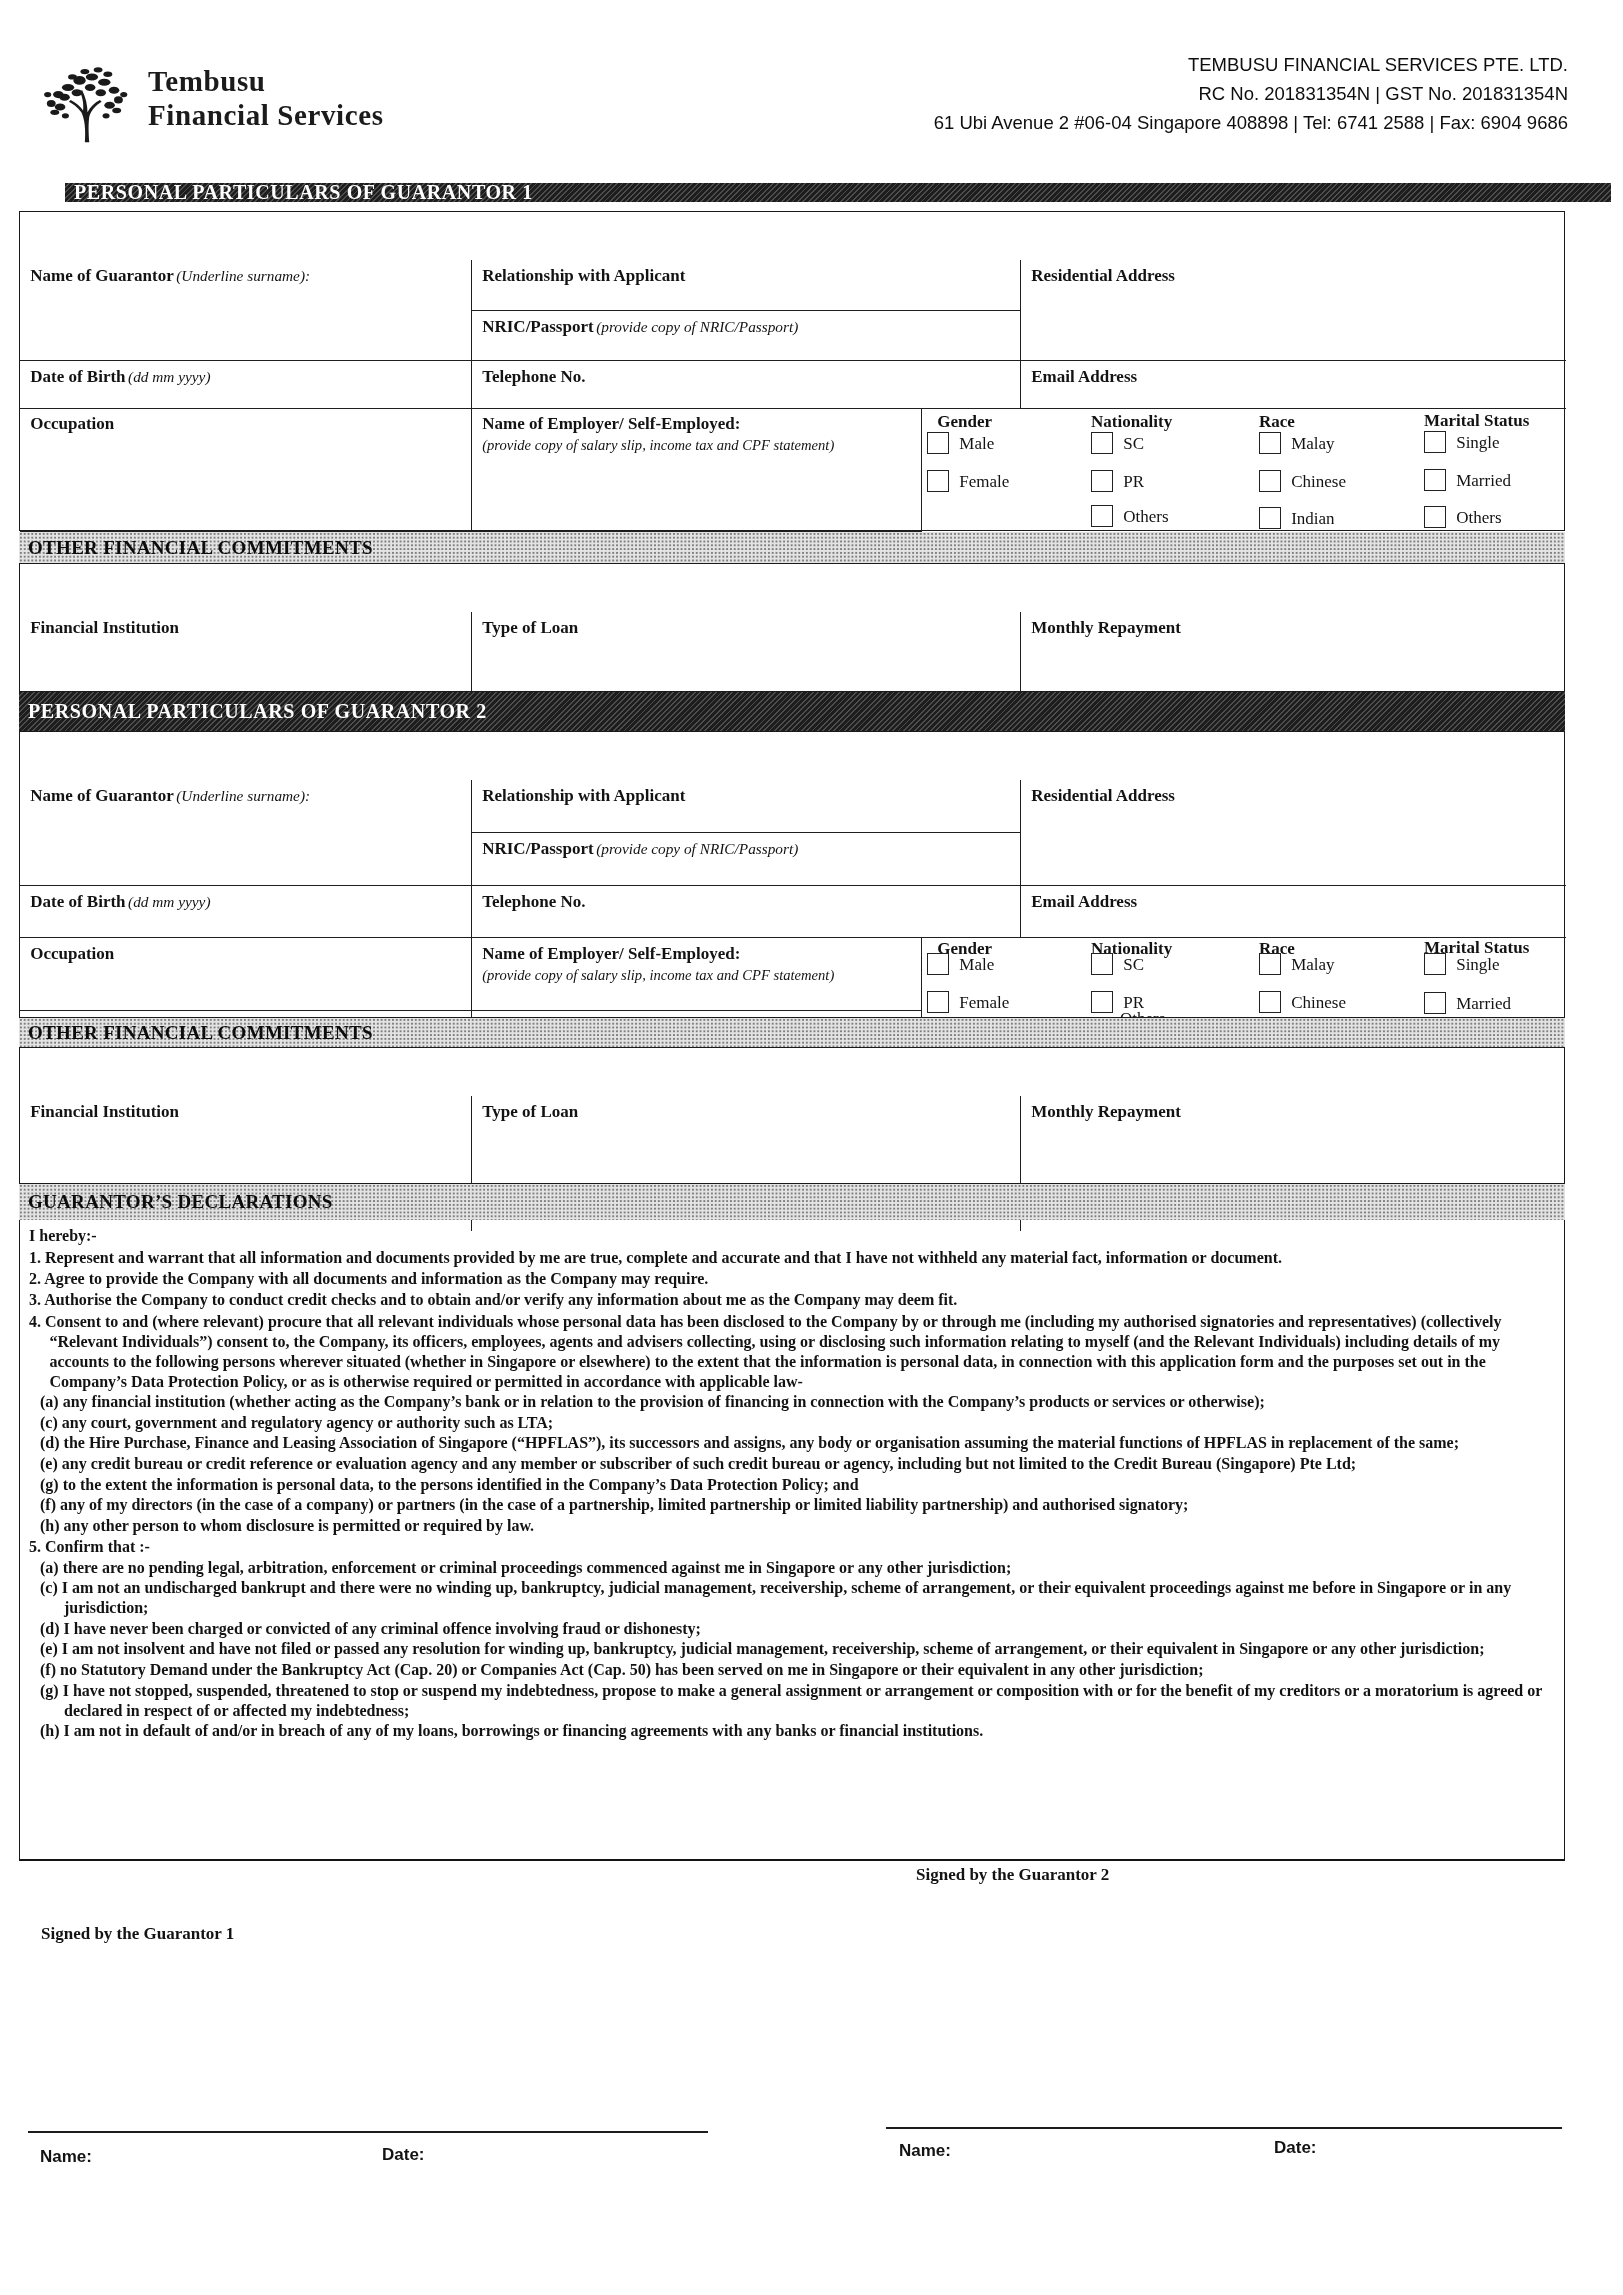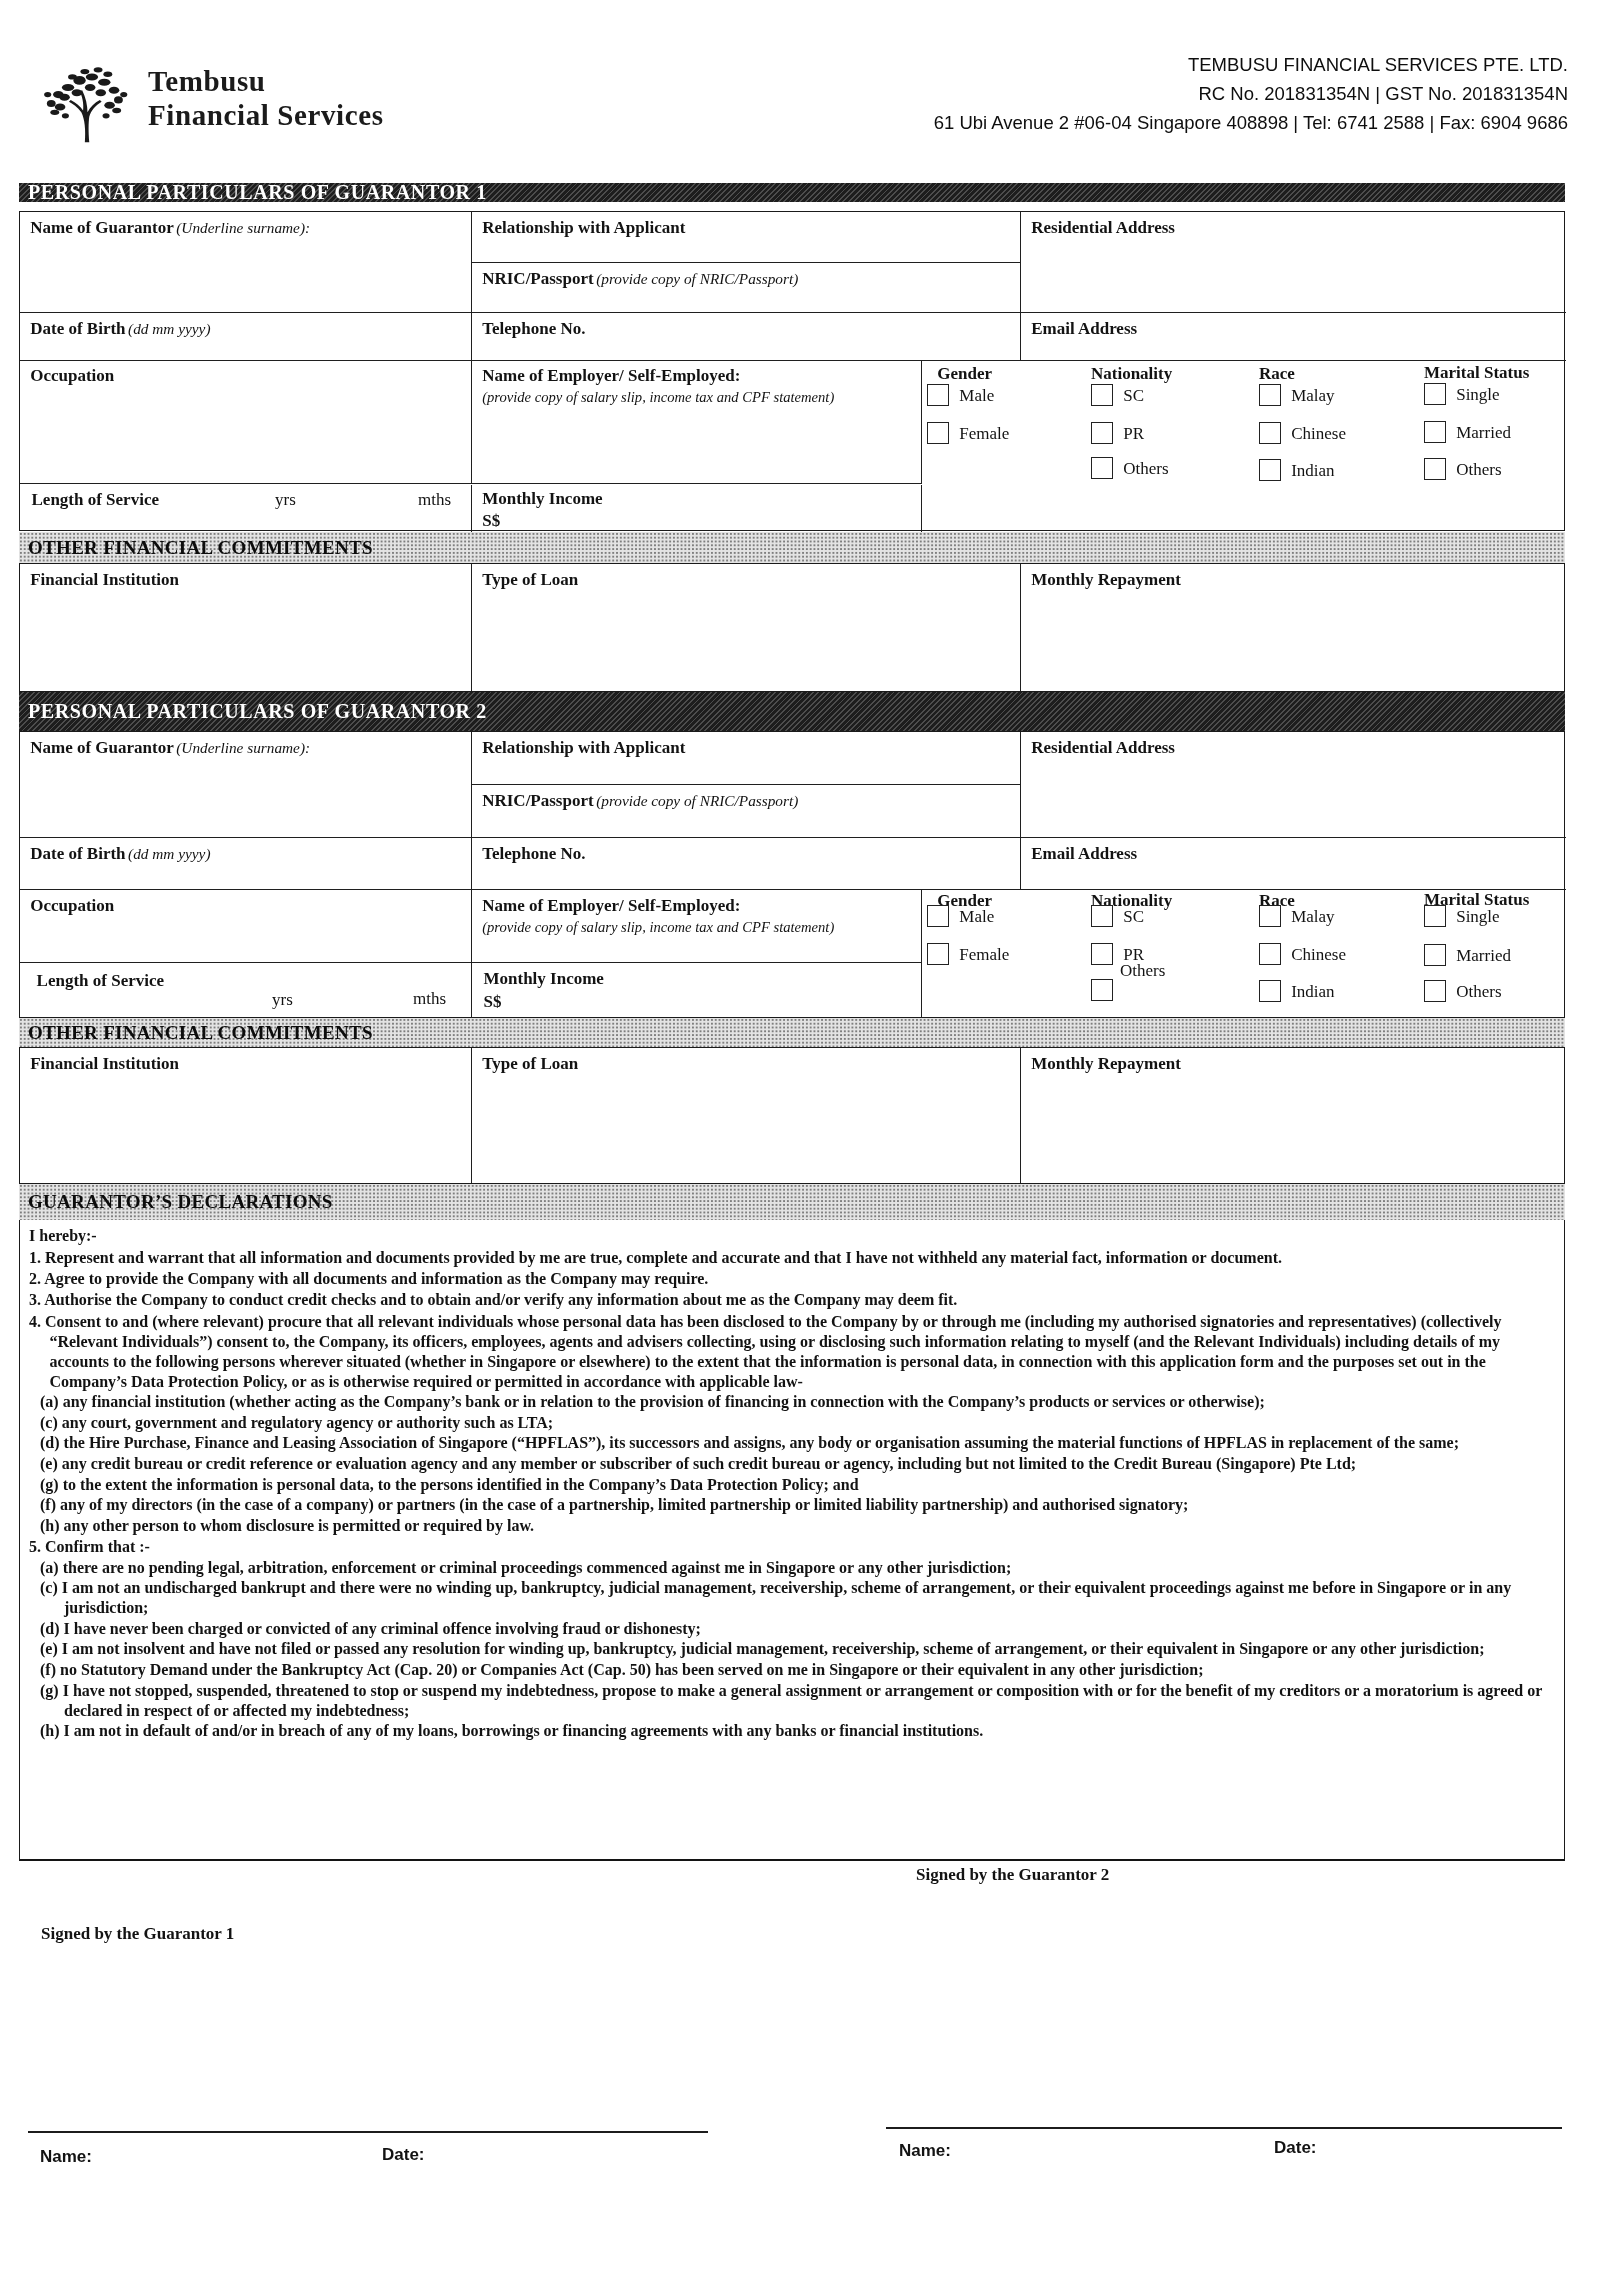--- a/index.html
+++ b/index.html
@@ -19,21 +19,21 @@
   .band-dark{color:#ffffff;font-weight:700;font-size:20px;letter-spacing:0.6px;
              background-color:#2c2c2c;
              background-image:repeating-linear-gradient(135deg,#1d1d1d 0 2.5px,#4d4d4d 2.5px 3.8px);}
   .band-light{color:#0c0c0c;font-weight:700;font-size:19px;letter-spacing:0.3px;
               background-color:#e3e3e3;
               background-image:radial-gradient(#7e7e7e 0.7px,transparent 0.7px);
               background-size:3.8px 3.8px;}
 
   
   .tbl{position:absolute;left:19px;width:1546px;border:1.9px solid #1a1a1a;box-sizing:border-box;background:#fff;}
-  .cell{position:absolute;box-sizing:border-box;padding:6.4px 0 0 10.2px;}
+  .cell{position:absolute;box-sizing:border-box;padding:6.4px 0 0 10.2px;margin-top:48px;}
   .br{border-right:1.6px solid #1f1f1f;}
   .bb{border-bottom:1.6px solid #1f1f1f;}
   .lbl{font-weight:700;font-size:17px;}
   .note{font-style:italic;font-weight:400;font-size:15.3px;}
   .small-note{font-style:italic;font-weight:400;font-size:14.6px;display:block;margin-top:2.5px;}
 
   
   .cbcol{position:absolute;top:0;height:100%;}
   .cbhead{position:absolute;font-weight:700;font-size:17px;white-space:nowrap;}
   .cbrow{position:absolute;display:flex;align-items:flex-end;gap:10.2px;white-space:nowrap;}
@@ -91,21 +91,21 @@
 <div class="logo-text">
   <div>Tembusu</div>
   <div>Financial Services</div>
 </div>
 <div class="company-info">
   <div>TEMBUSU FINANCIAL SERVICES PTE. LTD.</div>
   <div>RC No. 201831354N | GST No. 201831354N</div>
   <div>61 Ubi Avenue 2 #06-04 Singapore 408898  |  Tel: 6741 2588  |  Fax: 6904 9686</div>
 </div>
 
-<div class="band band-dark" style="top:183px;height:19px;">
+<div class="band band-dark" style="top:183px;height:19px;margin-left:46px;">
   <span>PERSONAL PARTICULARS OF GUARANTOR 1</span>
 </div>
 
 <div class="tbl" style="top:211px;height:320px;">
   <div class="cell br bb" style="left:0;top:0;width:452px;height:101px;">
     <span class="lbl">Name of Guarantor</span>
     <span class="note">(Underline surname):</span>
   </div>
   <div class="cell br bb" style="left:452px;top:0;width:549px;height:51px;">
     <span class="lbl">Relationship with Applicant</span>

